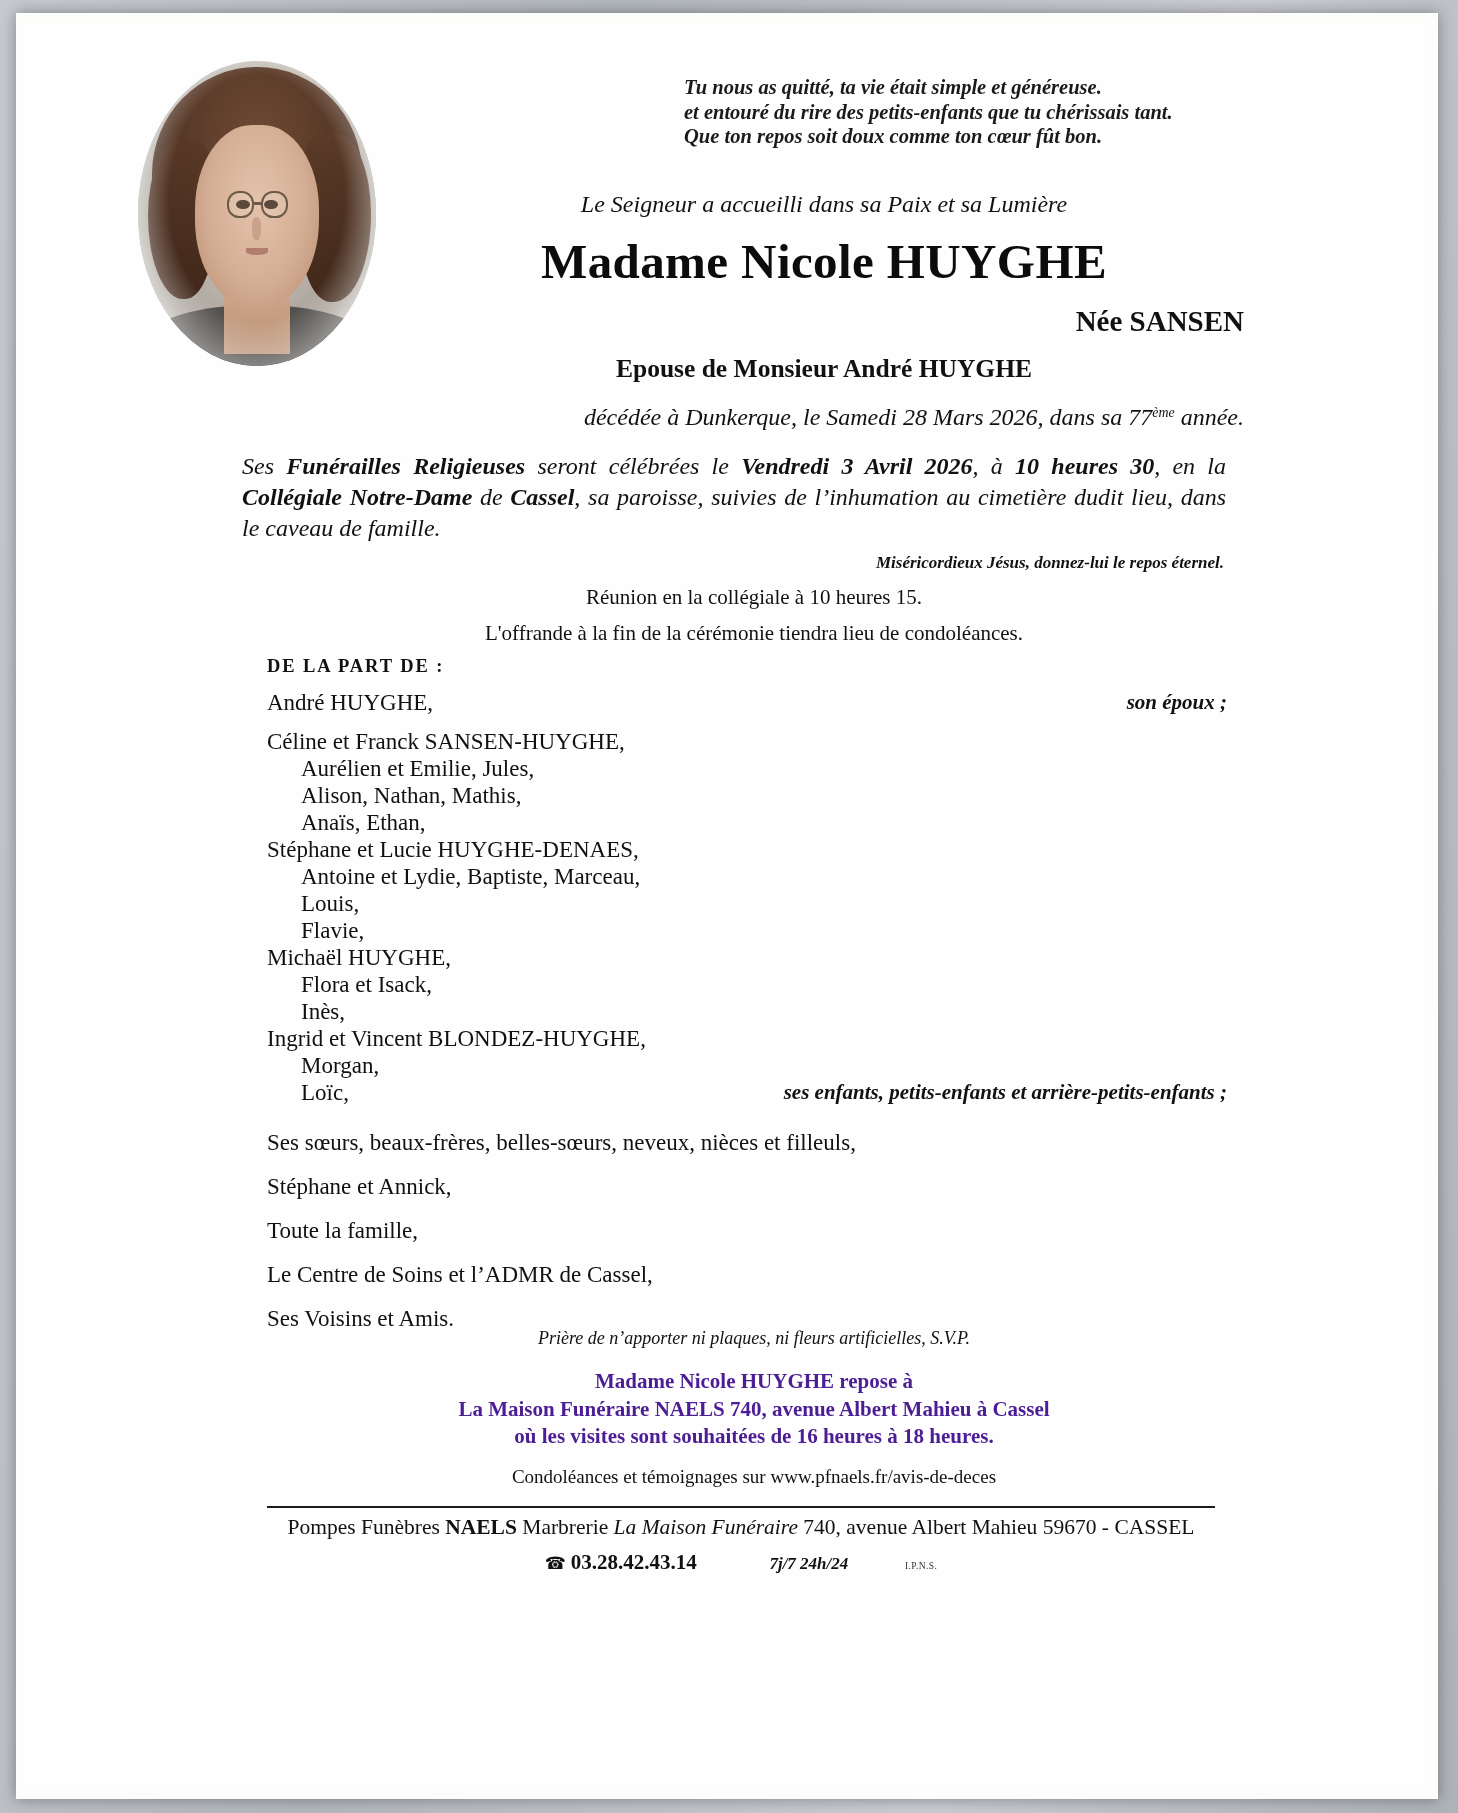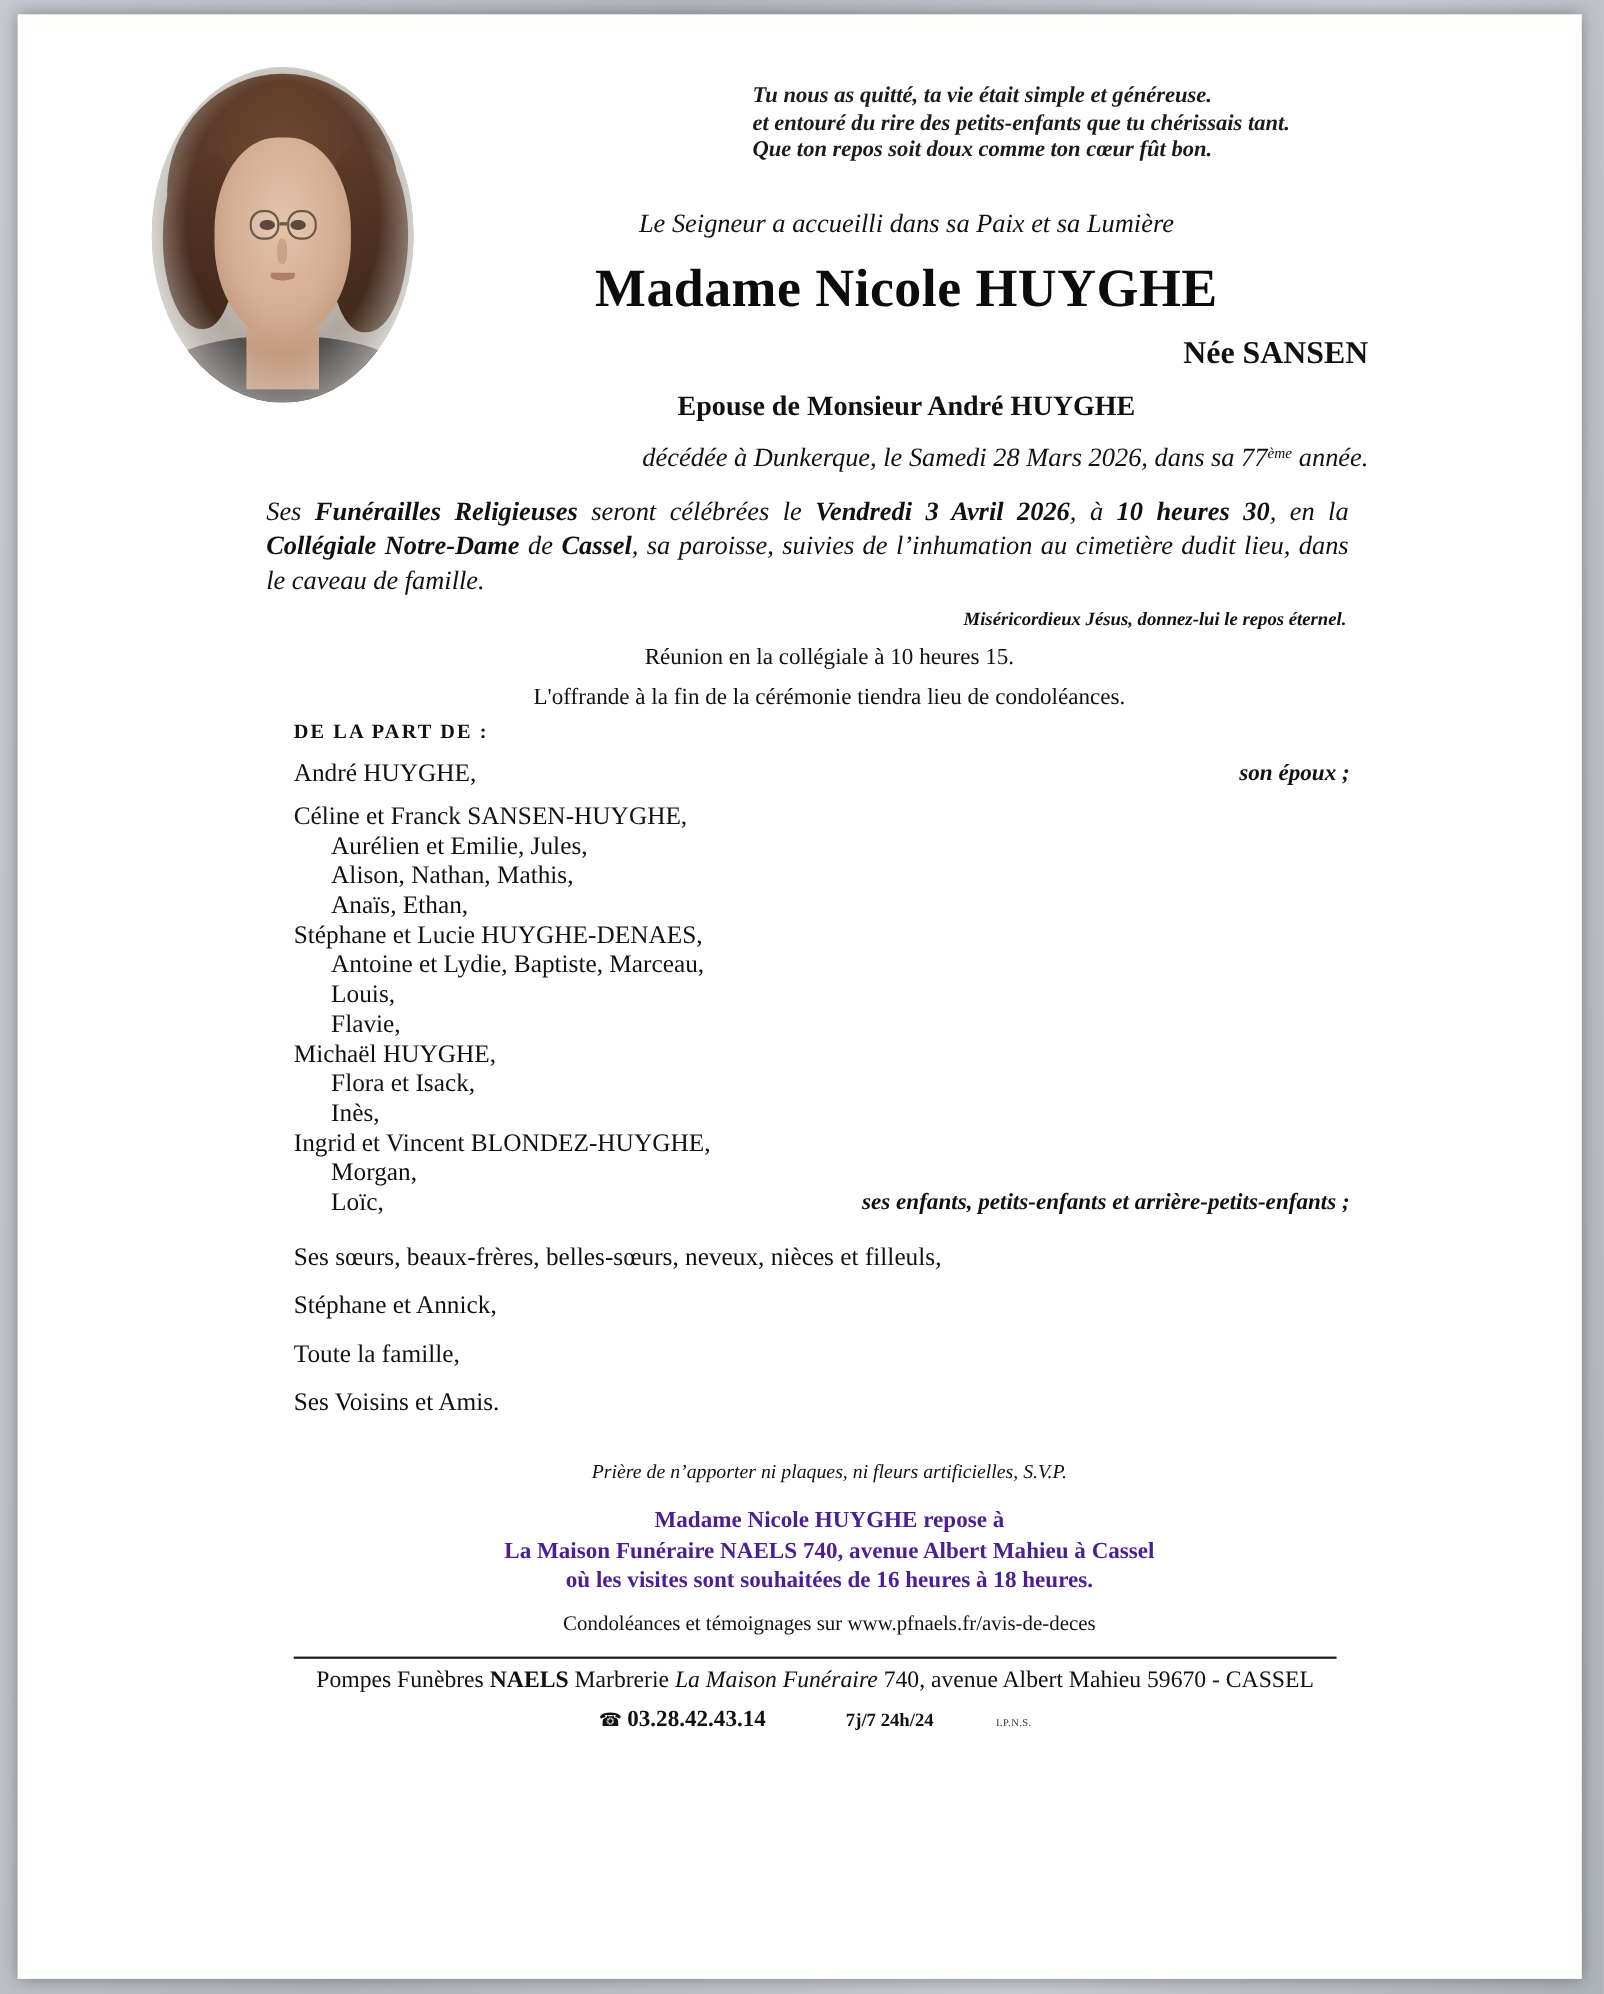--- a/index.html
+++ b/index.html
@@ -372,21 +372,21 @@
     position: absolute;
     left: 243px;
     top: 1527px;
     width: 948px;
     text-align: center;
     font-size: 19px;
     color: #111;
   }
   .phone-ico { font-size: 17px; }
   .footer-phone { font-weight: bold; font-size: 21px; }
-  .footer-hours { font-weight: bold; font-size: 17px; margin-left: 68px; }
+  .footer-hours { font-style: italic; font-weight: bold; font-size: 17px; margin-left: 68px; }
   .footer-ipns { font-size: 9.5px; margin-left: 52px; letter-spacing: 0.4px; color: #333; }
 </style>
 </head>
 <body>
 
 <div class="scan-backdrop"></div>
 
 <div class="page">
   <div class="page-inner">
 
@@ -452,20 +452,21 @@
         <div class="fam-row indent"><span>Inès,</span></div>
         <div class="fam-row"><span>Ingrid et Vincent BLONDEZ-HUYGHE,</span></div>
         <div class="fam-row indent"><span>Morgan,</span></div>
         <div class="fam-row indent"><span>Loïc,</span><span class="fam-role">ses enfants, petits-enfants et arrière-petits-enfants ;</span></div>
       </div>
 
     <div class="tail">
         <div class="tail-row">Ses sœurs, beaux-frères, belles-sœurs, neveux, nièces et filleuls,</div>
         <div class="tail-row">Stéphane et Annick,</div>
         <div class="tail-row">Toute la famille,</div>
+        <div class="tail-row">Le Centre de Soins et l’ADMR de Cassel,</div>
         <div class="tail-row">Ses Voisins et Amis.</div>
       </div>
 
     <div class="no-flowers">Prière de n’apporter ni plaques, ni fleurs artificielles, S.V.P.</div>
 
     <div class="repose">
       <div>Madame Nicole HUYGHE repose à</div>
       <div>La Maison Funéraire NAELS 740, avenue Albert Mahieu à Cassel</div>
       <div>où les visites sont souhaitées de 16 heures à 18 heures.</div>
     </div>

